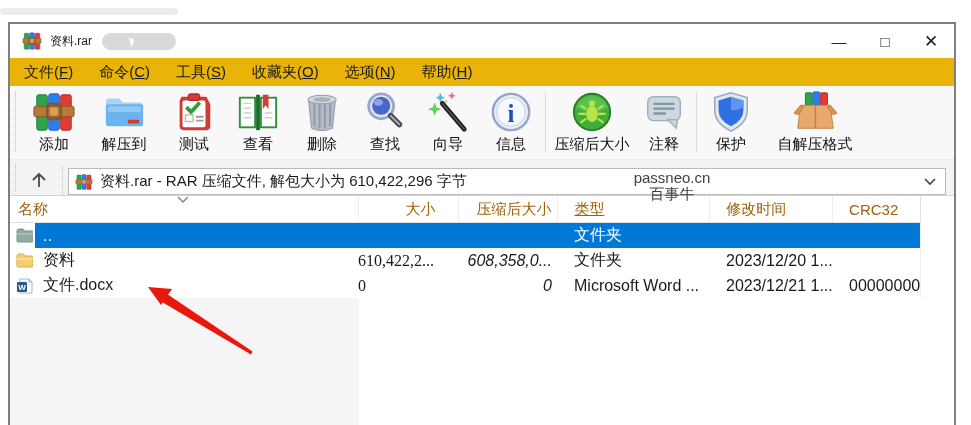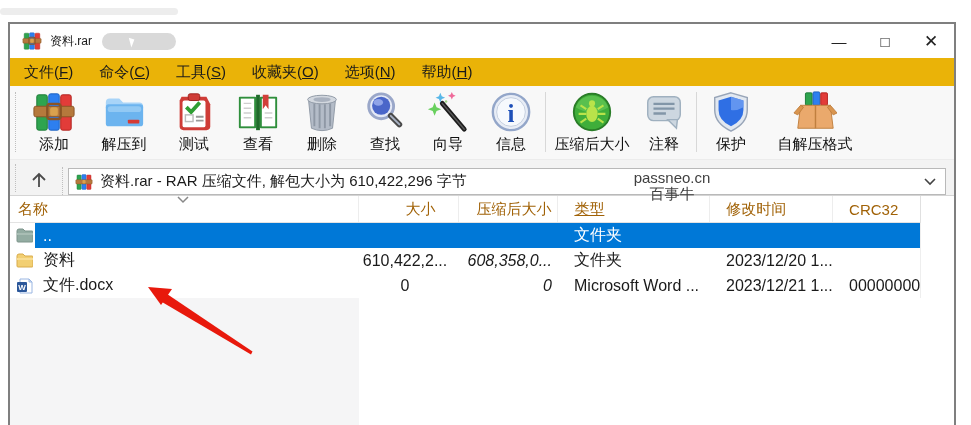--- a/index.html
+++ b/index.html
@@ -63,21 +63,21 @@
   .col-crc{width:87px; padding-left:16px; border-right:none;}
   .sortchev { position:absolute; left:166px; top:-1px; }
 
   
   .filetable { width:911px; border-right:1px solid #eee; background:#fff; }
   .frow { display:flex; align-items:stretch; height:25px; font-size:16px; }
   .cell-icon { width:26px; display:flex; align-items:center; padding-left:6px; }
   .row-inner { flex:1; display:flex; align-items:center; }
   .frow.selected .row-inner { background:#0078d7; color:#fff; }
   .cell-name{width:323px; padding-left:8px; overflow:hidden; white-space:nowrap;}
-  .cell-size{width:100px; text-align:center; padding-right:6px;}
+  .cell-size{width:100px; text-align:left; padding-right:6px;font-family:Liberation Serif, serif;}
   .cell-packed{width:100px; text-align:right; padding-right:6px;font-style:italic;}
   .cell-type{width:152px; padding-left:16px; overflow:hidden; white-space:nowrap;}
   .cell-mod{width:123px; padding-left:16px; white-space:nowrap;}
   .cell-crc{width:87px; padding-left:16px;}
 
   .list-rest { position:relative; height:160px; background:#fff; }
   .rest-gray { position:absolute; left:0; top:0; width:349px; height:100%; background:#f5f5f6; }
 
   .arrow-overlay { position:absolute; left:0; top:0; width:971px; height:425px; pointer-events:none; z-index:40; }
 </style>

